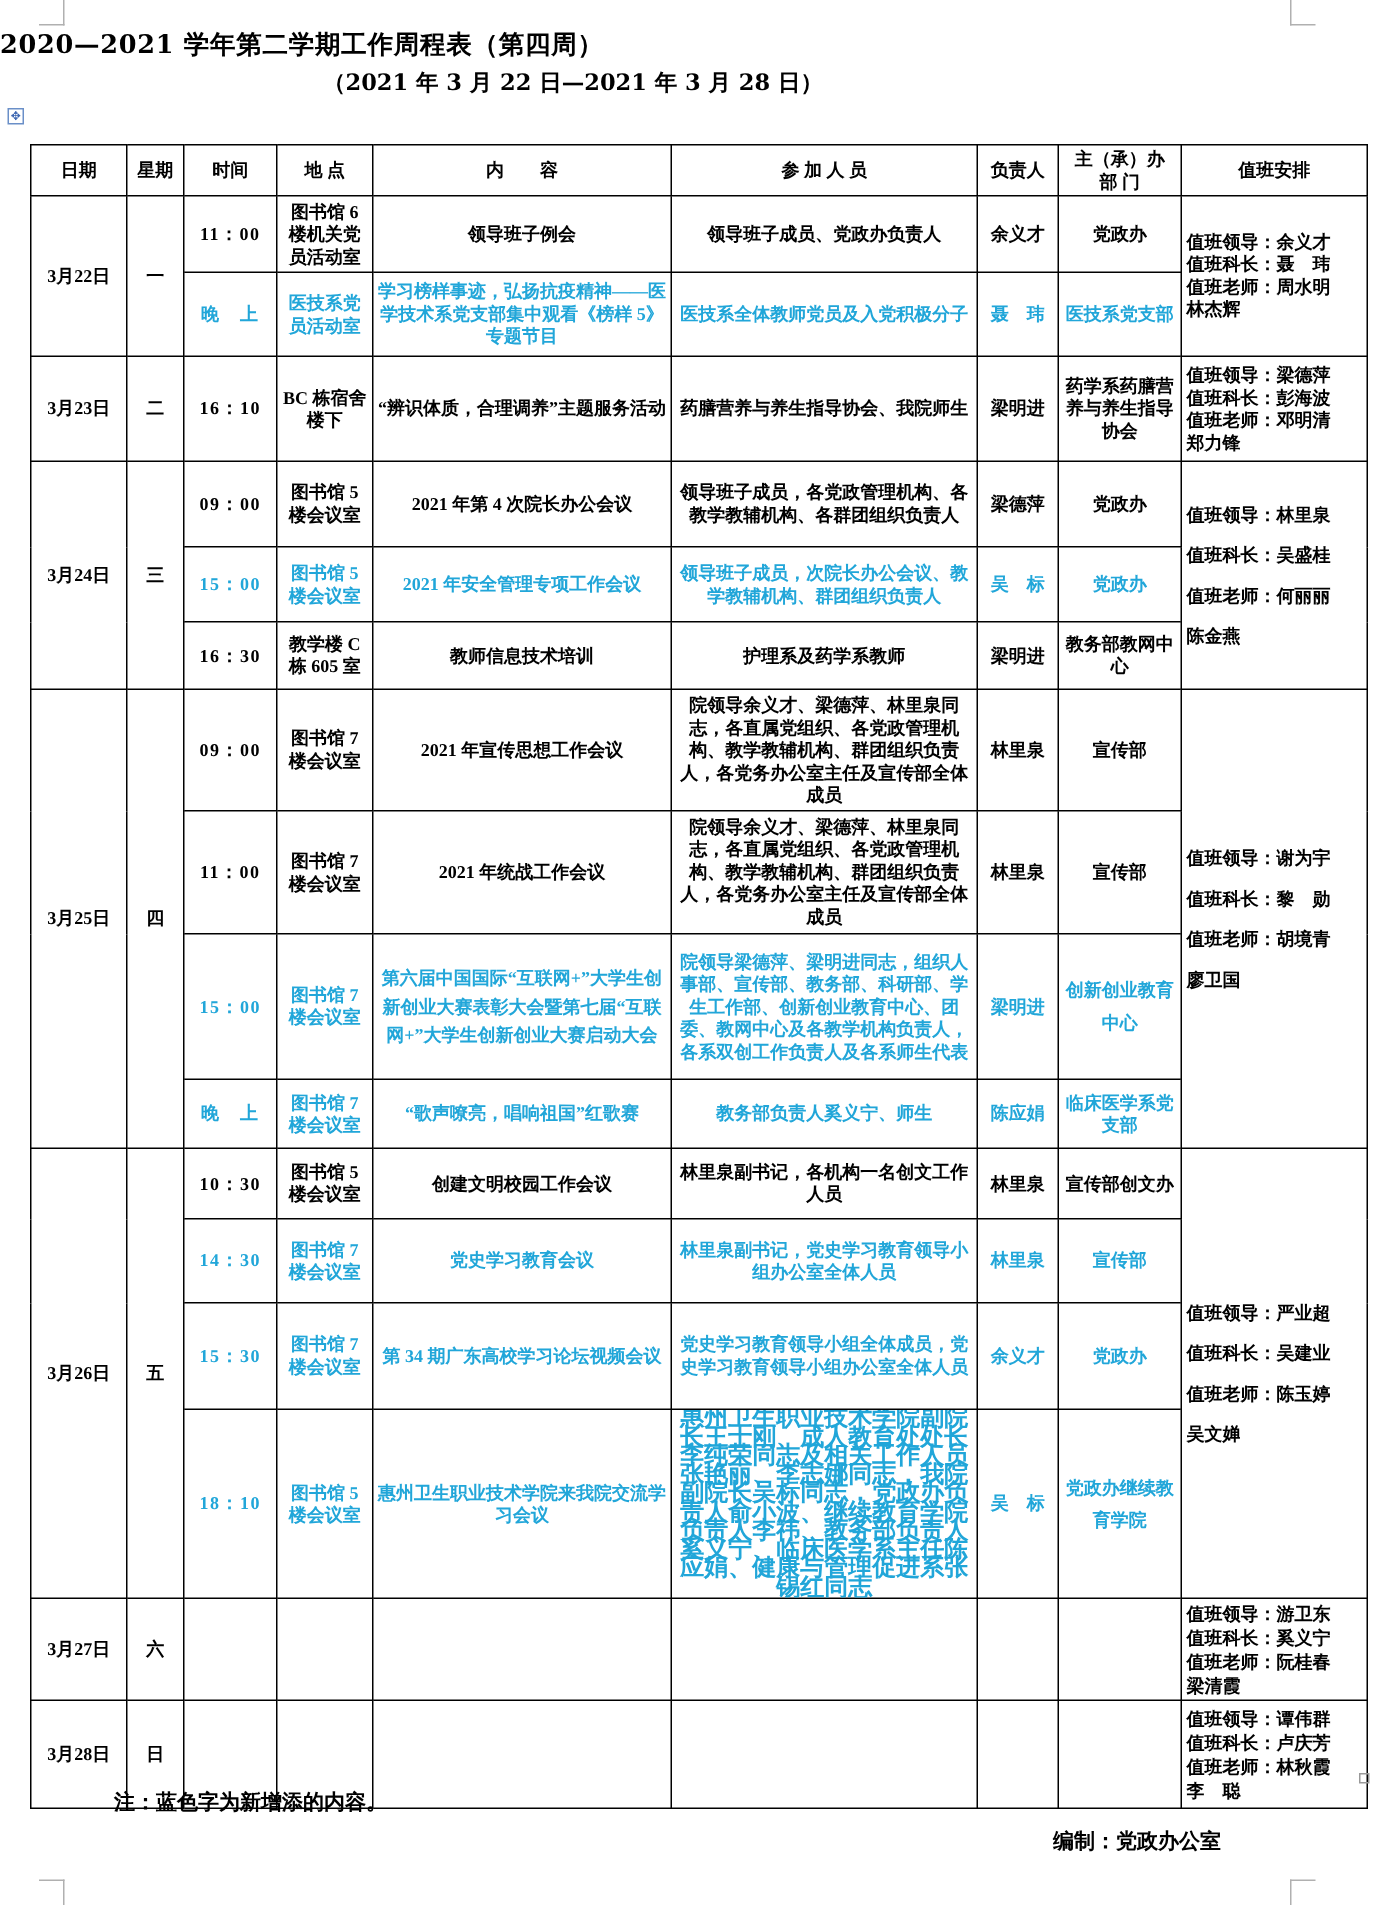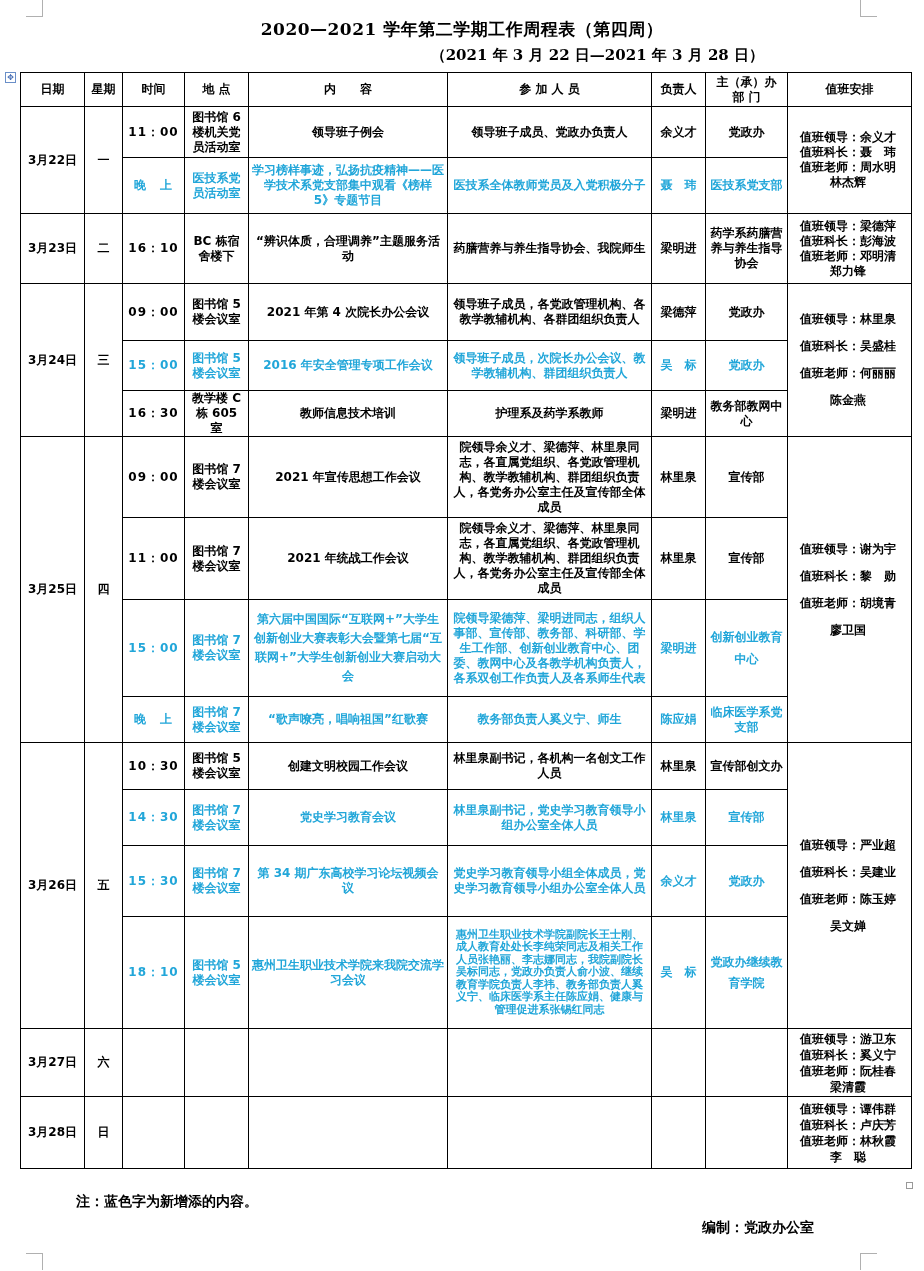--- a/index.html
+++ b/index.html
@@ -3,35 +3,35 @@
 <meta charset="utf-8">
 <style>
   html, body { margin:0; padding:0; background:#ffffff; }
   body { width:924px; height:1271px; position:relative; overflow:hidden;
          font-family:"DejaVu Sans","Liberation Sans",sans-serif; color:#000; }
   .corner { position:absolute; width:16px; height:16px; border-color:#b0b0b0; border-style:solid; border-width:0; }
   .c-tl { left:26px; top:0; border-right-width:1px; border-bottom-width:1px; }
   .c-tr { left:860px; top:0; border-left-width:1px; border-bottom-width:1px; }
   .c-bl { left:26px; top:1253px; border-right-width:1px; border-top-width:1px; }
   .c-br { left:860px; top:1253px; border-left-width:1px; border-top-width:1px; }
-  .title { position:absolute; left:0; width:924px; top:18px; text-align:center;
+  .title { position:absolute; left:0; width:924px; top:18px; text-align:left;
            font-family:"DejaVu Serif","Liberation Serif",serif; font-weight:bold; font-size:17px; letter-spacing:0.5px; }
-  .subtitle { position:absolute; left:0; width:764px; top:46px; text-align:right;
+  .subtitle { position:absolute; left:0; width:764px; top:46px; text-align:center;
            font-family:"DejaVu Serif","Liberation Serif",serif; font-weight:bold; font-size:15px; }
   .move-handle { position:absolute; left:5px; top:72px; width:9px; height:9px; border:1px solid #6a8fc8;
            font-size:8px; line-height:9px; text-align:center; color:#3a64b0; }
-  table.sched { position:absolute; left:20px; top:72px; border-collapse:collapse; table-layout:fixed; width:891px; }
+  table.sched { position:absolute; left:20px; top:96px; border-collapse:collapse; table-layout:fixed; width:891px;font-family:Liberation Serif, serif; }
   table.sched td, table.sched th { border:1.5px solid #000; padding:0 3px; font-size:12px; font-weight:bold;
            line-height:15px; vertical-align:middle; overflow:hidden; }
   table.sched th { text-align:center; font-size:12px; height:33px; }
   .ctr { text-align:center; }
   .lft { text-align:center; }
   .blue { color:#21a6d9; }
   .tight { line-height:13px; font-size:11.5px;margin-left:36px; }
-  .duty { text-align:center; padding-right:6px !important; line-height:19px; }
+  .duty { text-align:left; padding-right:6px !important; line-height:19px; }
   .duty .line { display:block; white-space:nowrap; }
   .duty.spaced { line-height:27px; }
   .time { letter-spacing:1px; }
   .note { position:absolute; left:76px; top:1193px; font-size:14px; font-weight:bold; }
   .compiler { position:absolute; left:678px; top:1219px; font-size:14px; font-weight:bold;margin-left:24px; }
   .end-mark { position:absolute; left:906px; top:1182px; width:5px; height:5px; border:1px solid #999; }
 </style>
 </head>
 <body>
 
@@ -125,21 +125,21 @@
       <td rowspan="3" class="duty spaced">
         <span class="line">值班领导：林里泉</span>
         <span class="line">值班科长：吴盛桂</span>
         <span class="line">值班老师：何丽丽</span>
         <span class="line">陈金燕</span>
       </td>
     </tr>
     <tr style="height:50px">
       <td class="ctr time blue">15：00</td>
       <td class="lft blue">图书馆 5 楼会议室</td>
-      <td class="lft blue">2016 年安全管理专项工作会议</td>
+      <td class="lft blue">2021 年安全管理专项工作会议</td>
       <td class="lft blue">领导班子成员，次院长办公会议、教学教辅机构、群团组织负责人</td>
       <td class="ctr blue">吴　标</td>
       <td class="ctr blue">党政办</td>
     </tr>
     <tr style="height:45px">
       <td class="ctr time">16：30</td>
       <td class="lft">教学楼 C 栋 605 室</td>
       <td class="lft">教师信息技术培训</td>
       <td class="lft">护理系及药学系教师</td>
       <td class="ctr">梁明进</td>
@@ -216,21 +216,21 @@
       <td class="lft blue">图书馆 7 楼会议室</td>
       <td class="lft blue">第 34 期广东高校学习论坛视频会议</td>
       <td class="lft blue">党史学习教育领导小组全体成员，党史学习教育领导小组办公室全体人员</td>
       <td class="ctr blue">余义才</td>
       <td class="ctr blue">党政办</td>
     </tr>
     <tr style="height:112px">
       <td class="ctr time blue">18：10</td>
       <td class="lft blue">图书馆 5 楼会议室</td>
       <td class="lft blue">惠州卫生职业技术学院来我院交流学习会议</td>
-      <td class="lft blue" style="font-size:11px;line-height:12.5px">惠州卫生职业技术学院副院长王士刚、成人教育处处长李纯荣同志及相关工作人员张艳丽、李志娜同志，我院副院长吴标同志，党政办负责人俞小波、继续教育学院负责人李祎、教务部负责人奚义宁、临床医学系主任陈应娟、健康与管理促进系张锡红同志</td>
+      <td class="lft blue" style="font-size:16px;line-height:12.5px">惠州卫生职业技术学院副院长王士刚、成人教育处处长李纯荣同志及相关工作人员张艳丽、李志娜同志，我院副院长吴标同志，党政办负责人俞小波、继续教育学院负责人李祎、教务部负责人奚义宁、临床医学系主任陈应娟、健康与管理促进系张锡红同志</td>
       <td class="ctr blue">吴　标</td>
       <td class="ctr blue" style="line-height:21px">党政办继续教育学院</td>
     </tr>
 
     <tr style="height:68px">
       <td class="ctr">3月27日</td>
       <td class="ctr">六</td>
       <td></td>
       <td></td>
       <td></td>

